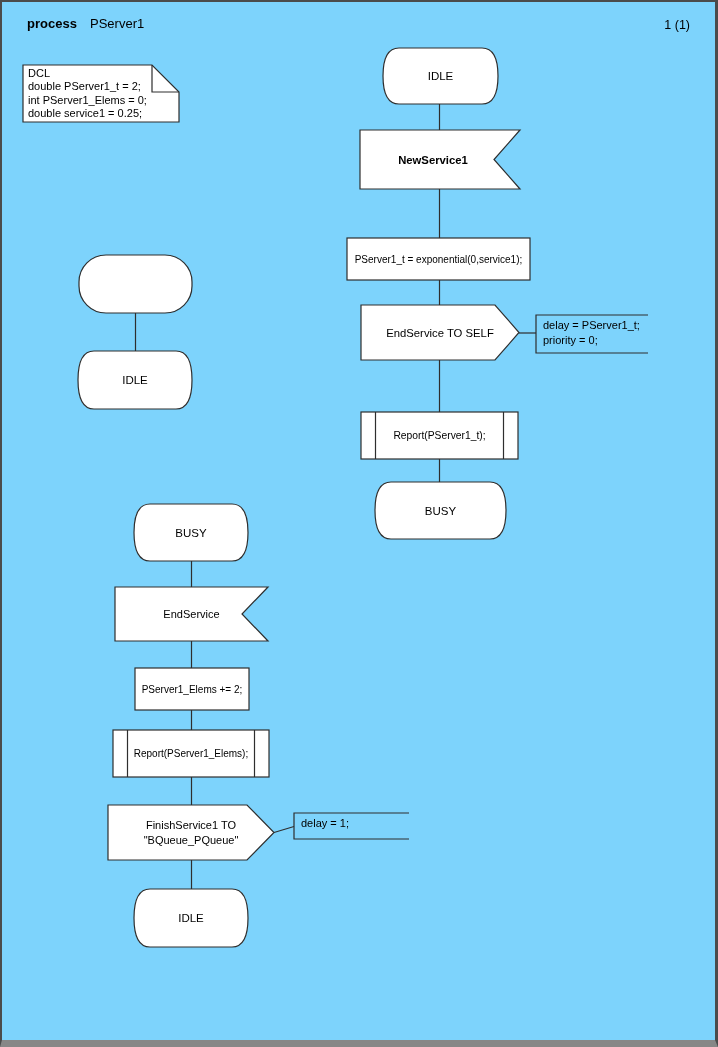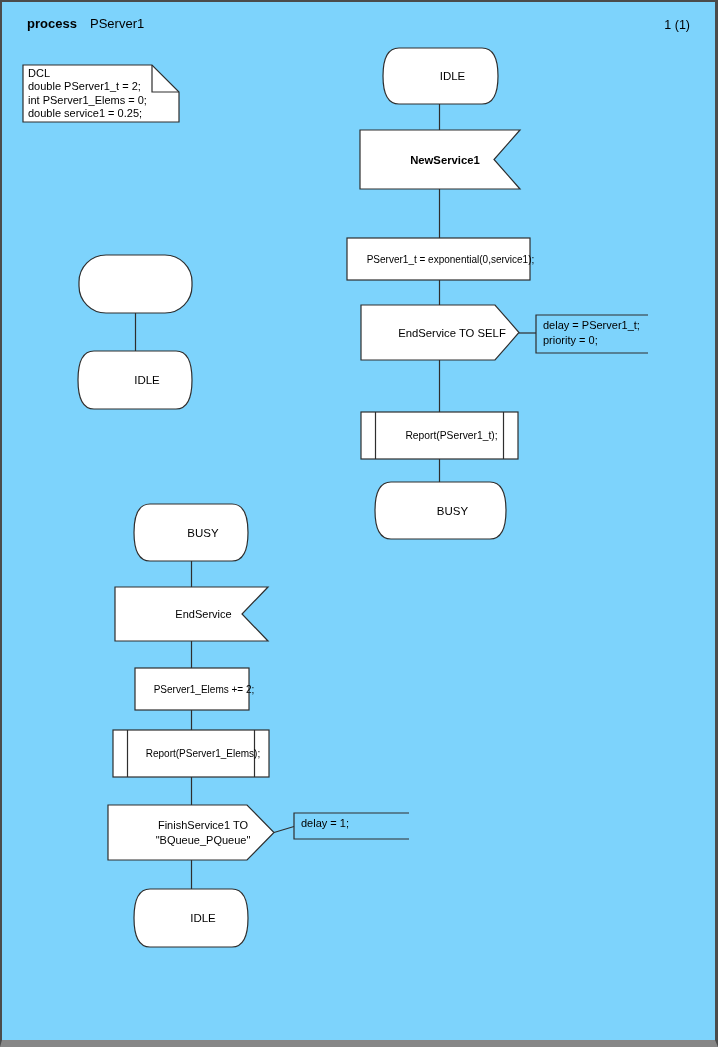--- a/index.html
+++ b/index.html
@@ -17,21 +17,20 @@
     overflow: hidden;
   }
   .diagram-svg { position: absolute; left: 0; top: 0; }
   .lbl {
     position: absolute;
     display: flex; align-items: center; justify-content: center;
     text-align: center;
     color: #000;
     white-space: nowrap;
     pointer-events: none;
-    padding-left: 12px;
   }
   .lbl.col { flex-direction: column; }
   .hdr-kind   { position: absolute; left: 25px;  top: 14px; font-size: 13px; font-weight: bold; }
   .hdr-name   { position: absolute; left: 88px;  top: 14px; font-size: 13px; }
   .hdr-pageno { position: absolute; right: 25px; top: 16px; font-size: 12.5px; }
   .dcl-block  { position: absolute; left: 26px; top: 65px; font-size: 11px; line-height: 13.3px; }
   .fs10  { font-size: 10px; }
   .fs103 { font-size: 10.3px; }
   .fs11  { font-size: 11px; }
   .fs113 { font-size: 11.3px; }

